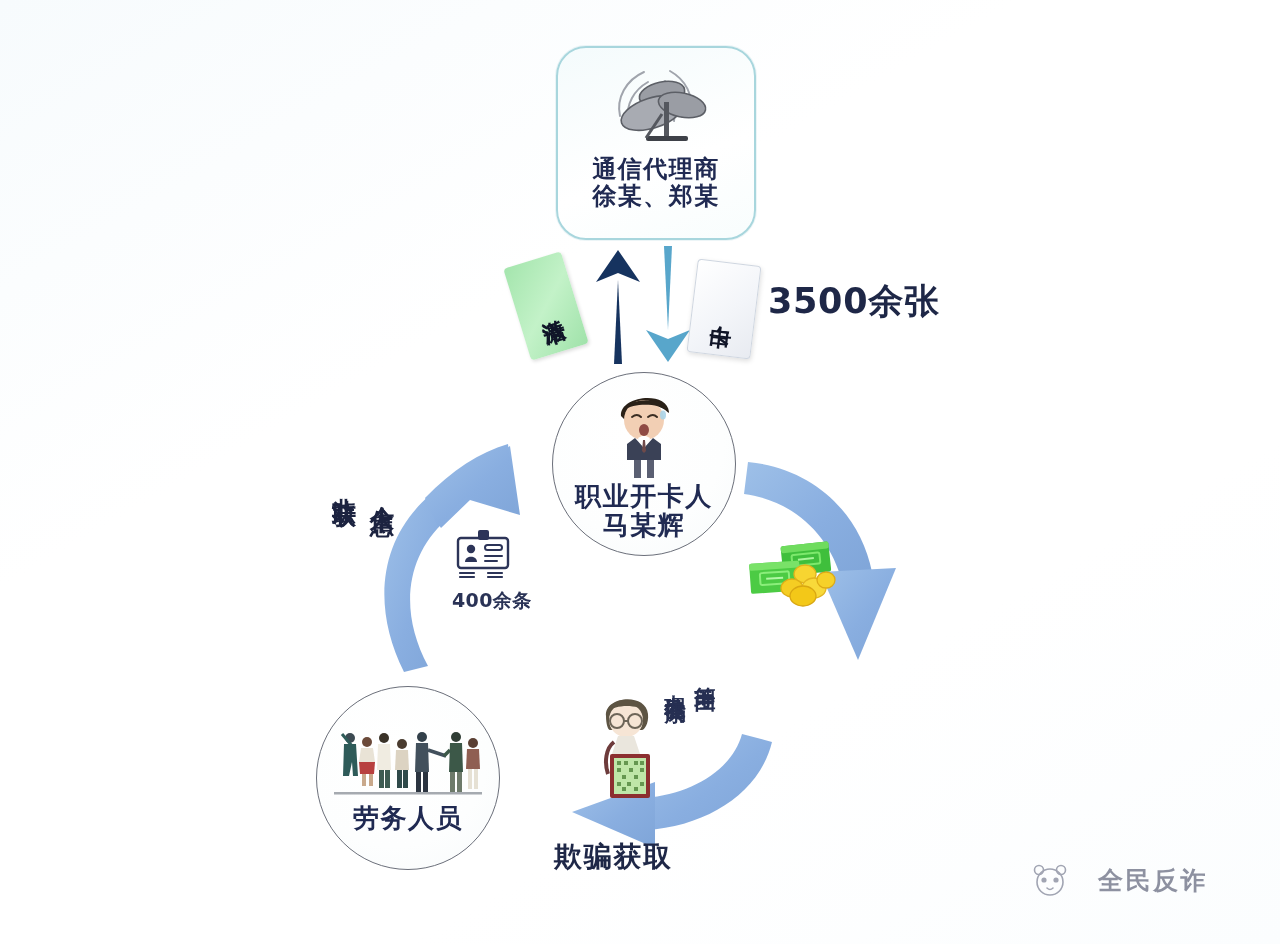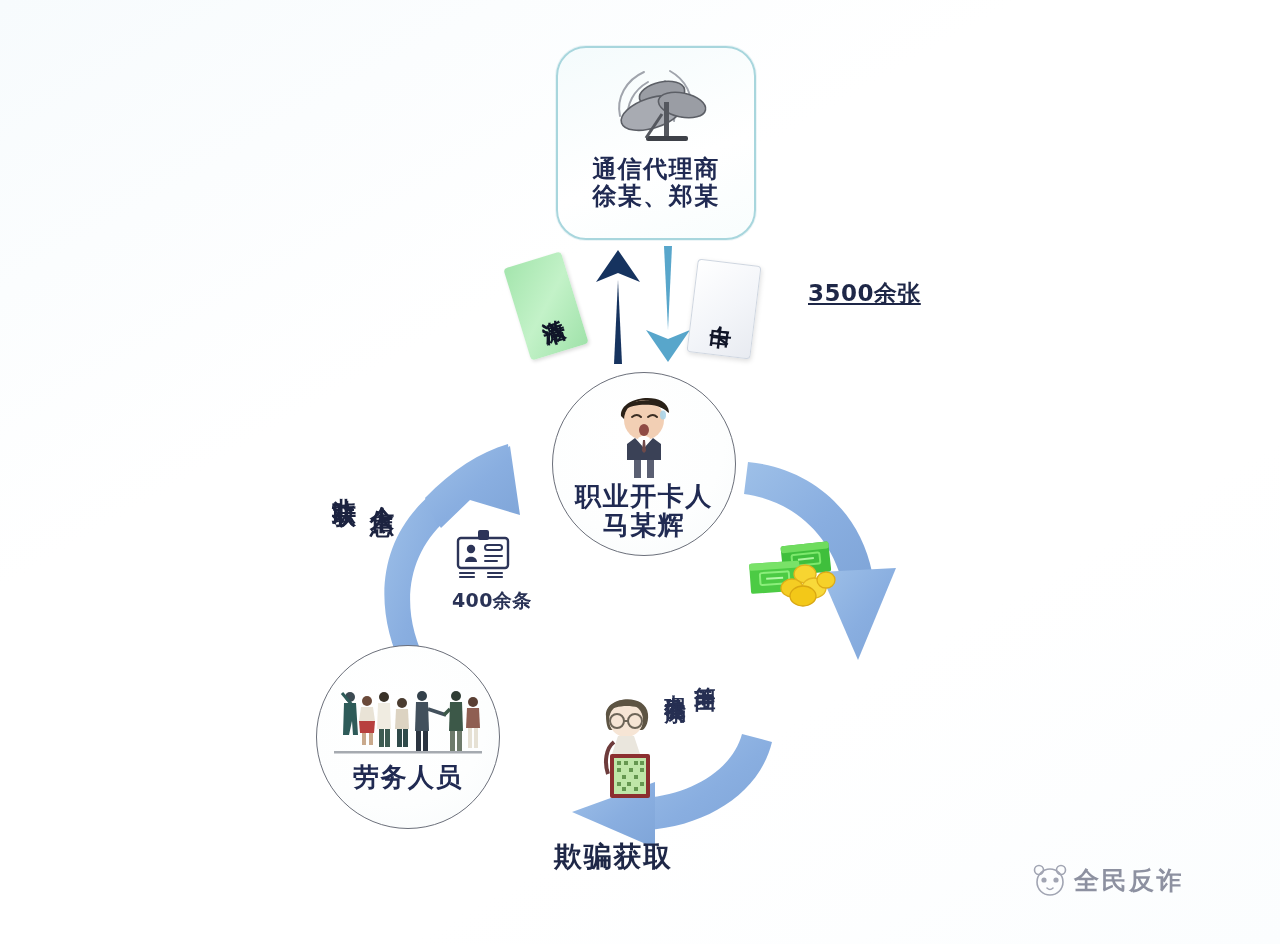--- a/index.html
+++ b/index.html
@@ -44,21 +44,21 @@
   .node-circle {
     border: 1.6px solid #6b6f7a;
     border-radius: 50%;
     background: radial-gradient(circle at 42% 36%, #ffffff 0%, #fdfefe 60%, #f7fafb 100%);
     display: flex;
     flex-direction: column;
     align-items: center;
     justify-content: center;
   }
   #node-center { left: 552px; top: 372px; width: 182px; height: 182px; }
-  #node-left   { left: 316px; top: 645px; width: 182px; height: 182px; }
+  #node-left   { left: 316px; top: 686px; width: 182px; height: 182px; }
   #node-right  { left: 782px; top: 686px; width: 178px; height: 178px; }
 
   .cn-label {
     font-family: "DejaVu Sans", "Liberation Sans", sans-serif;
     font-weight: bold;
     color: #202a52;
     letter-spacing: .06em;
     white-space: nowrap;
   }
   .lbl-24 { font-size: 24px; }
@@ -115,21 +115,21 @@
     background: linear-gradient(135deg,#ffffff 0%, #f3f5f9 55%, #e8ebf1 100%);
     border: 1px solid #cfd6e0;
     transform: rotate(7deg);
     box-shadow: 1px 2px 5px rgba(0,0,0,.13);
   }
   .card .vtext { font-size: 22px; color: #101528; letter-spacing: .05em; }
 
   
   #watermark {
     left: 1030px; top: 862px;
-    display: flex; align-items: center; gap: 4px;
+    display: flex; align-items: center; gap: 28px;
     opacity: .62;
   }
   #watermark .wm-text {
     font-size: 25px;
     font-weight: bold;
     color: #4a4f68;
     letter-spacing: .10em;
     white-space: nowrap;
   }
 
@@ -220,21 +220,21 @@
   </svg>
 
   <div class="abs card" id="card-green">
     <span class="vtext">激活卡</span>
   </div>
 
   <div class="abs card" id="card-white">
     <span class="vtext">白卡</span>
   </div>
 
-  <div class="abs plain" style="left:808px; top:278px; font-size:23px; letter-spacing:.02em;text-decoration:underline;">3500余张</div>
+  <div class="abs plain" style="left:768px; top:278px; font-size:35px; letter-spacing:.02em;">3500余张</div>
 
   <div class="abs node-circle" id="node-center">
     <div class="art">
       <svg width="78" height="92" viewBox="0 0 78 92">
 
         <path d="M16 28 C 14 8, 62 2, 64 24 C 64 28, 60 16, 42 18 C 30 19, 22 24, 20 32 Z" fill="#2a2118"></path>
 
         <ellipse cx="39" cy="32" rx="20" ry="20" fill="#f2cfb4"></ellipse>
         <path d="M19 22 C 22 10, 58 8, 61 22 C 55 16, 30 14, 19 22 Z" fill="#2a2118"></path>
 

